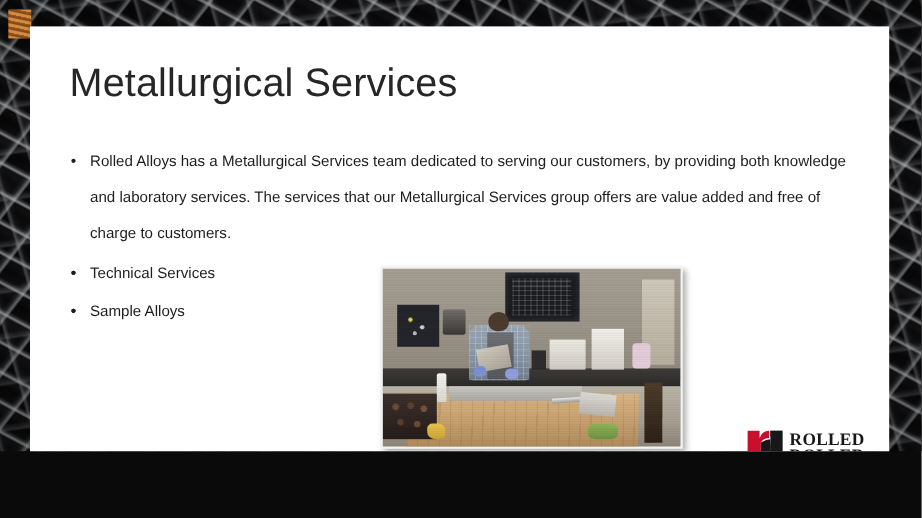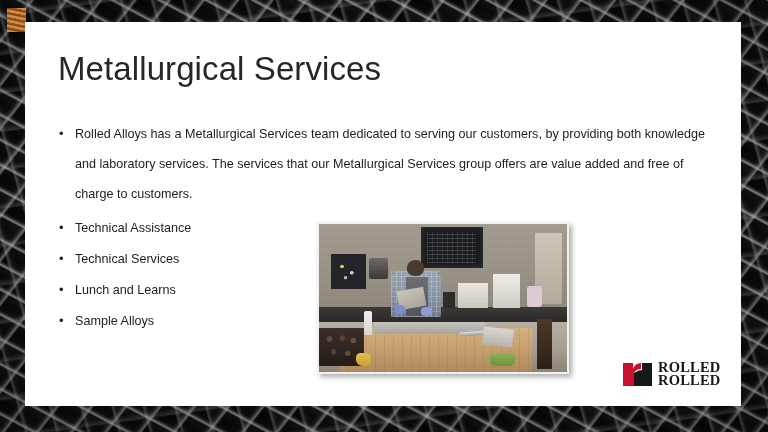--- a/index.html
+++ b/index.html
@@ -10,21 +10,21 @@
     width: 768px;
     height: 432px;
     overflow: hidden;
     font-family: "Liberation Sans", sans-serif;
     background: #0a0a0a;
   }
 
   .slide {
     position: relative;
     width: 768px;
-    height: 432px;
+    height: 376px;
     overflow: hidden;
     background-color: #0b0b0c;
   }
 
   
   .bg {
     position: absolute;
     inset: 0;
     background-color: #101011;
     overflow: hidden;
@@ -393,21 +393,20 @@
   }
 
   
   .logo {
     position: absolute;
     left: 597px;
     top: 334px;
     width: 112px;
     height: 36px;
     display: flex;
-    align-items: center;
     gap: 4px;
   }
   .logo-mark {
     position: relative;
     width: 32px;
     height: 29px;
     flex: 0 0 auto;
   }
   .logo-text {
     display: flex;
@@ -443,31 +442,29 @@
 
     <div class="body">
 
       <div class="bullet lead">
         <span class="dot">•</span>
         <span>Rolled Alloys has a Metallurgical Services team dedicated to serving our customers, by providing both knowledge and laboratory services. The services that our Metallurgical Services group offers are value added and free of charge to customers.</span>
       </div>
 
       <div class="bullet short">
         <span class="dot">•</span>
-        <span>Technical Assistance</span>
       </div>
 
       <div class="bullet short">
         <span class="dot">•</span>
         <span>Technical Services</span>
       </div>
 
       <div class="bullet short">
         <span class="dot">•</span>
-        <span>Lunch and Learns</span>
       </div>
 
       <div class="bullet short">
         <span class="dot">•</span>
         <span>Sample Alloys</span>
       </div>
 
     </div>
 
     <div class="photo-wrap">

